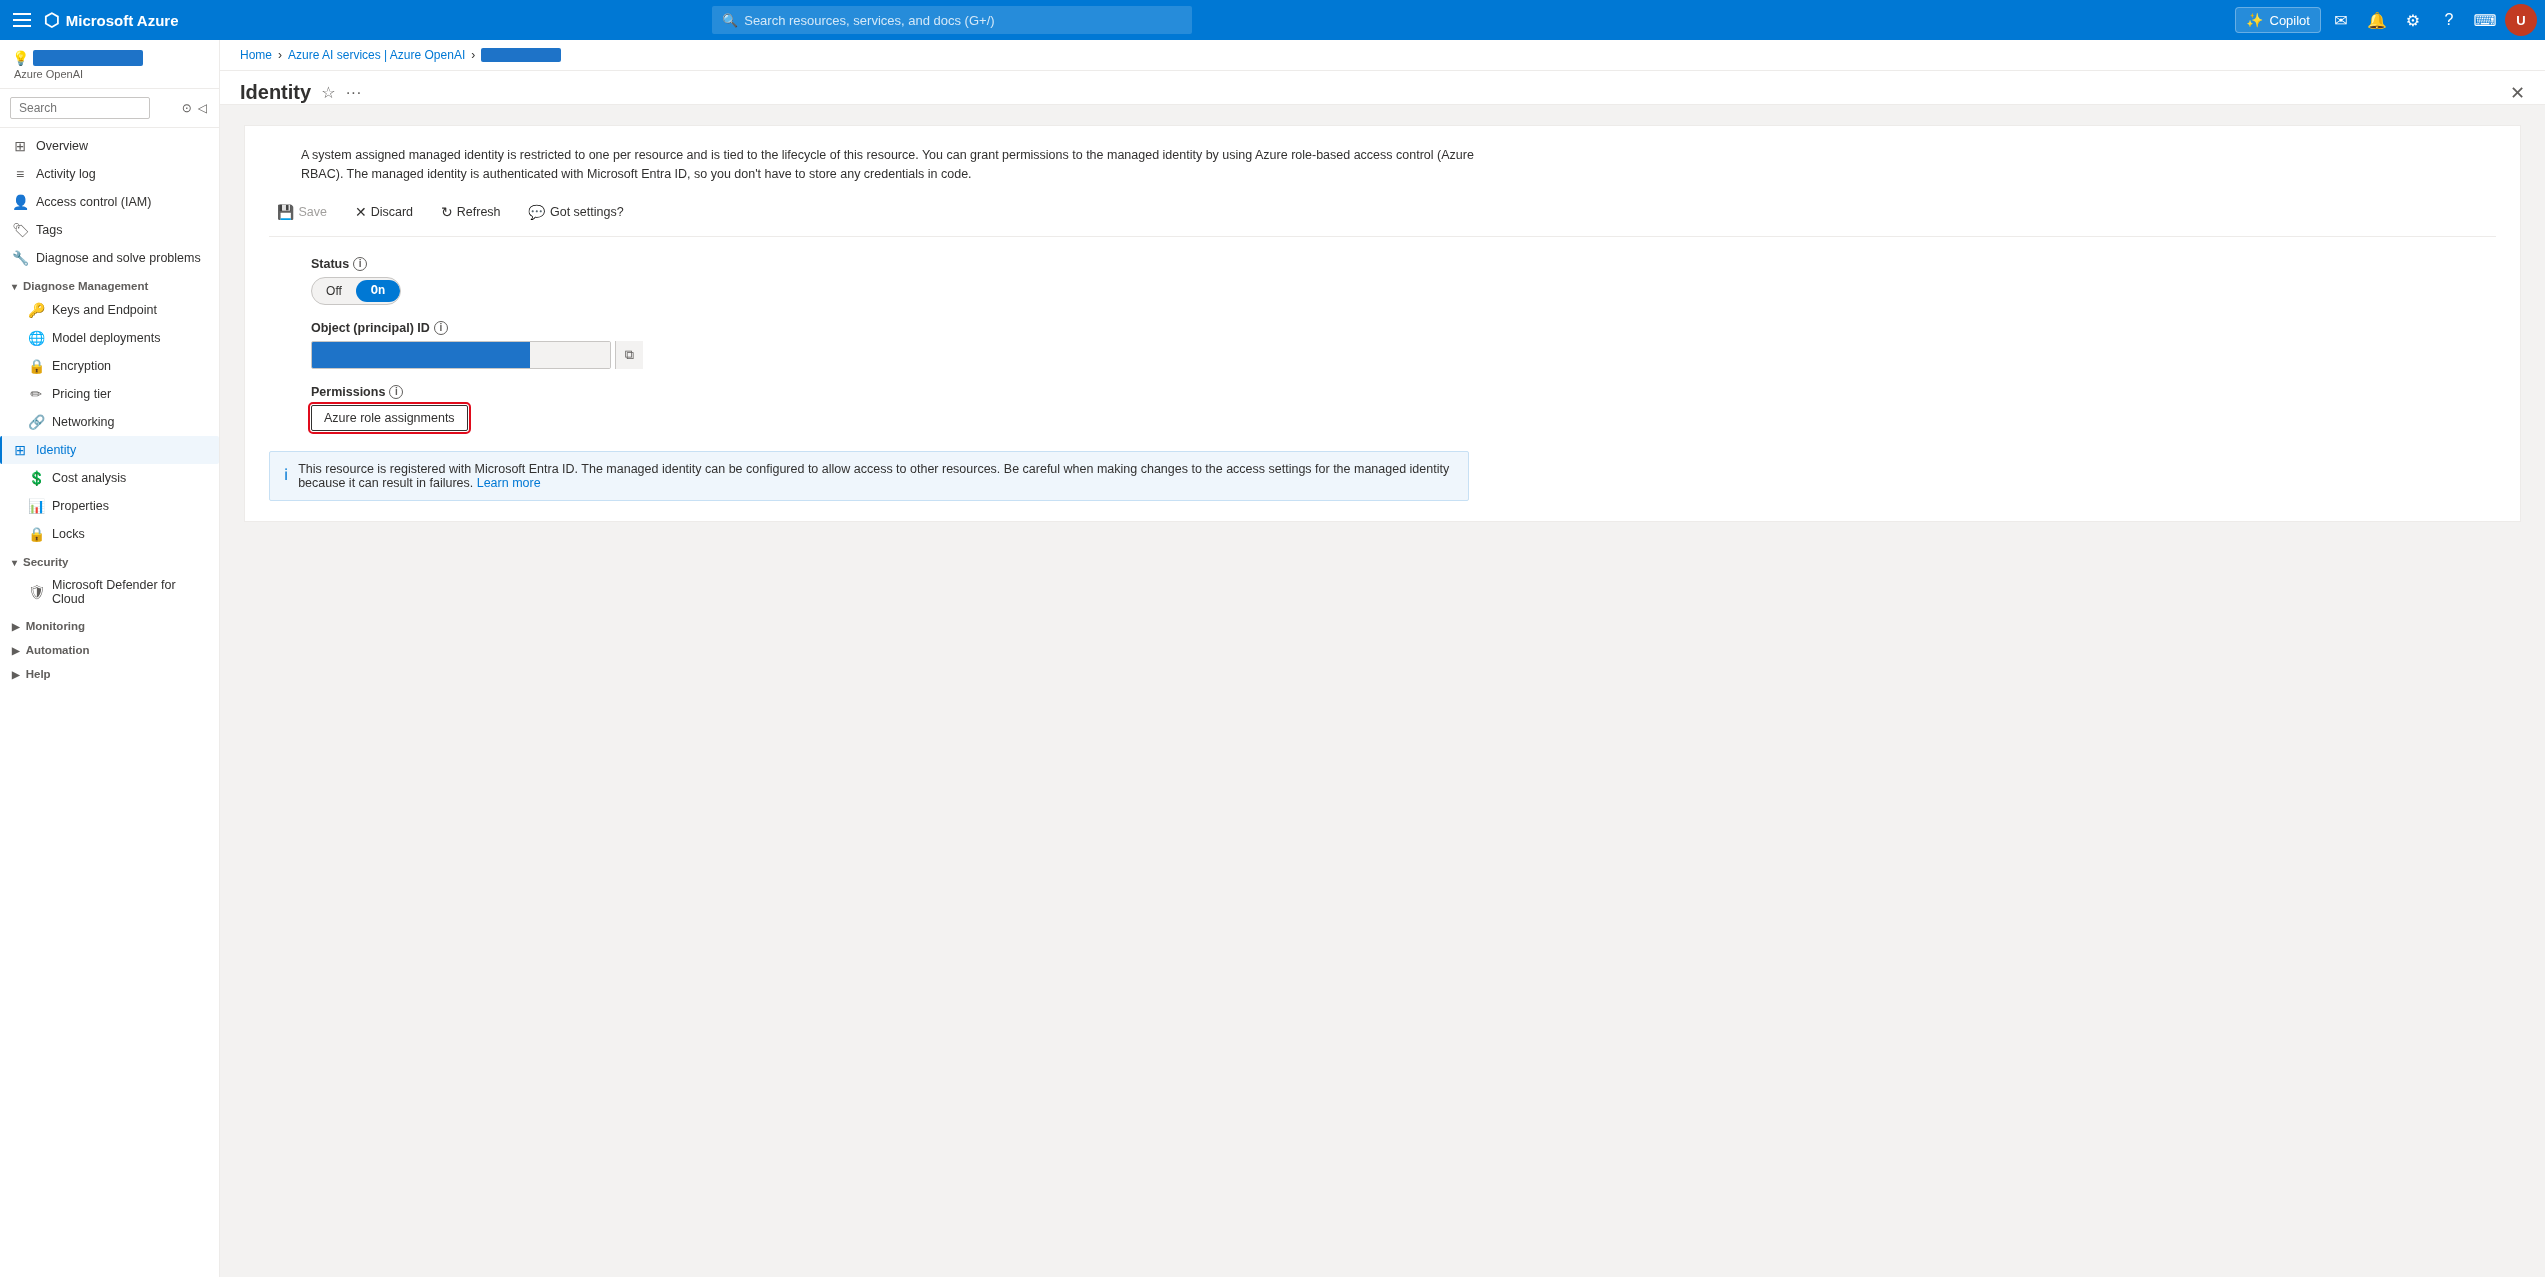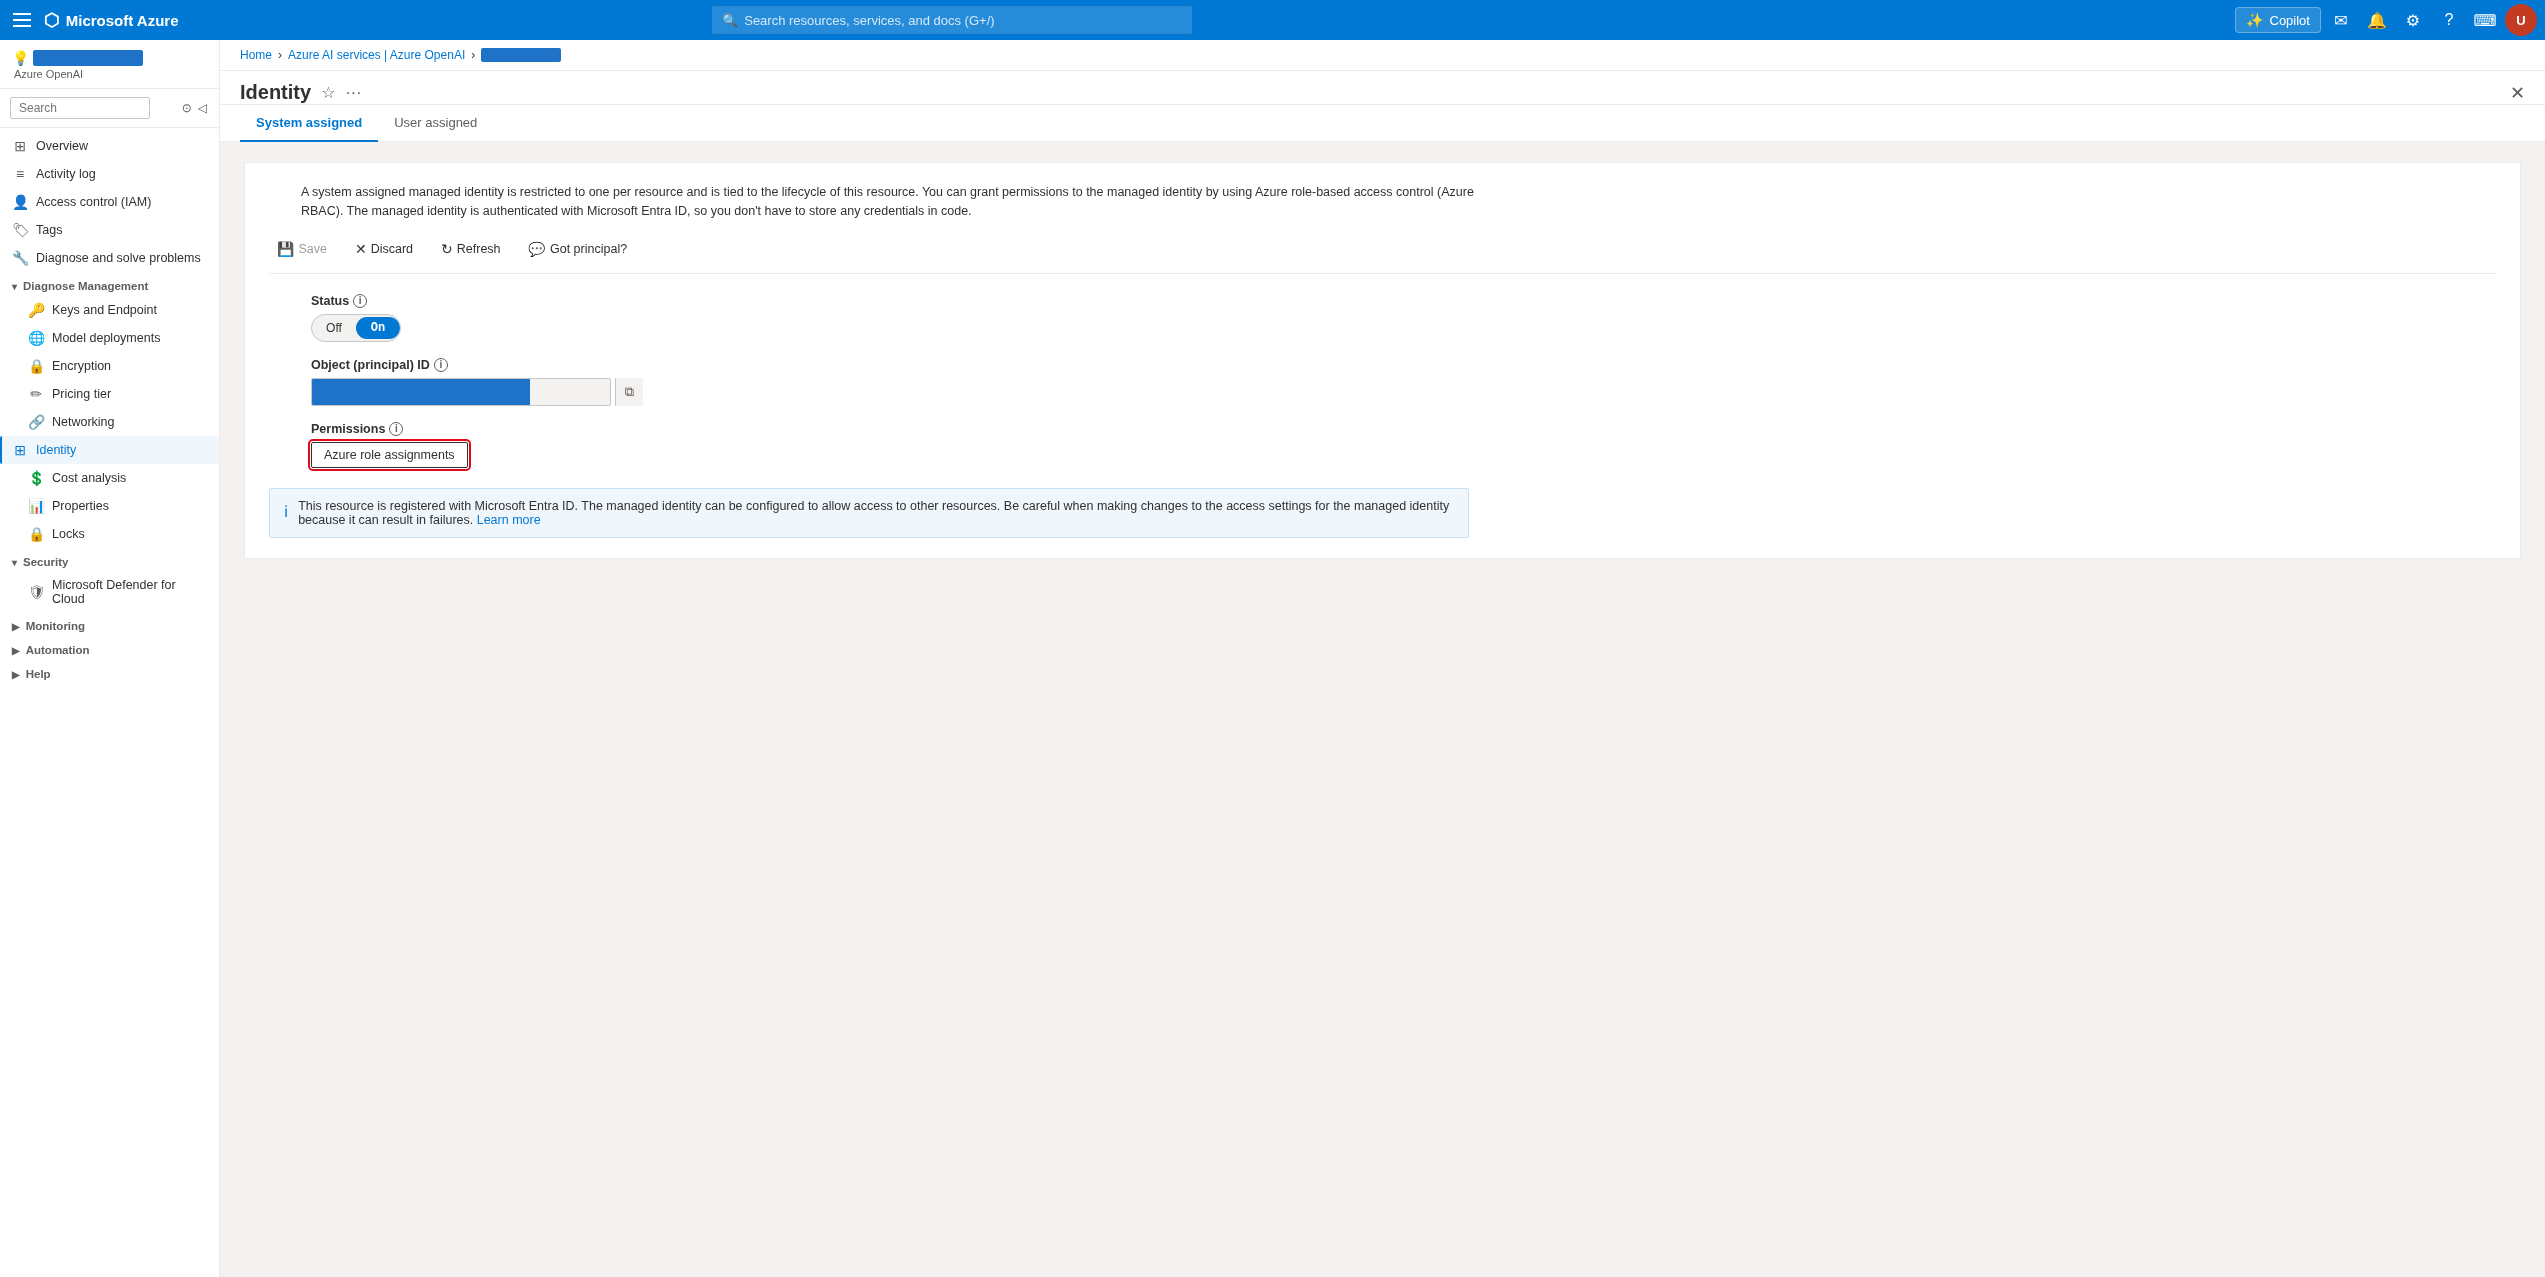--- a/index.html
+++ b/index.html
@@ -476,24 +476,20 @@
       <span style="display:inline-block;width:80px;height:14px;background:#1e73c8;border-radius:2px;vertical-align:middle;"></span>
     </div>
 
     <div class="page-header">
       <span class="page-title">Identity</span>
       <span class="page-star">☆</span>
       <span class="page-dots">···</span>
       <span class="page-close" style="margin-left:auto;">✕</span>
     </div>
 
-    <div class="tabs-row">
-      <div class="tab active">System assigned</div>
-      <div class="tab">User assigned</div>
-    </div>
 
     <div class="content-area">
       <div class="identity-panel">
 
         <p class="description-text">A system assigned managed identity is restricted to one per resource and is tied to the lifecycle of this resource. You can grant permissions to the managed identity by using Azure role-based access control (Azure RBAC). The managed identity is authenticated with Microsoft Entra ID, so you don't have to store any credentials in code.</p>
 
         <div class="toolbar">
           <button class="toolbar-btn disabled">
             <span class="toolbar-btn-icon">💾</span>
             <span>Save</span>
@@ -501,21 +497,21 @@
           <button class="toolbar-btn">
             <span class="toolbar-btn-icon">✕</span>
             <span>Discard</span>
           </button>
           <button class="toolbar-btn">
             <span class="toolbar-btn-icon">↻</span>
             <span>Refresh</span>
           </button>
           <button class="toolbar-btn">
             <span class="toolbar-btn-icon">💬</span>
-            <span>Got principal?</span>
+            <span>Got settings?</span>
           </button>
         </div>
 
         <div class="field-row">
           <div class="field-label">
             <span>Status</span>
             <span class="info-icon">i</span>
           </div>
           <div class="toggle-container">
             <div class="toggle-off">Off</div>

